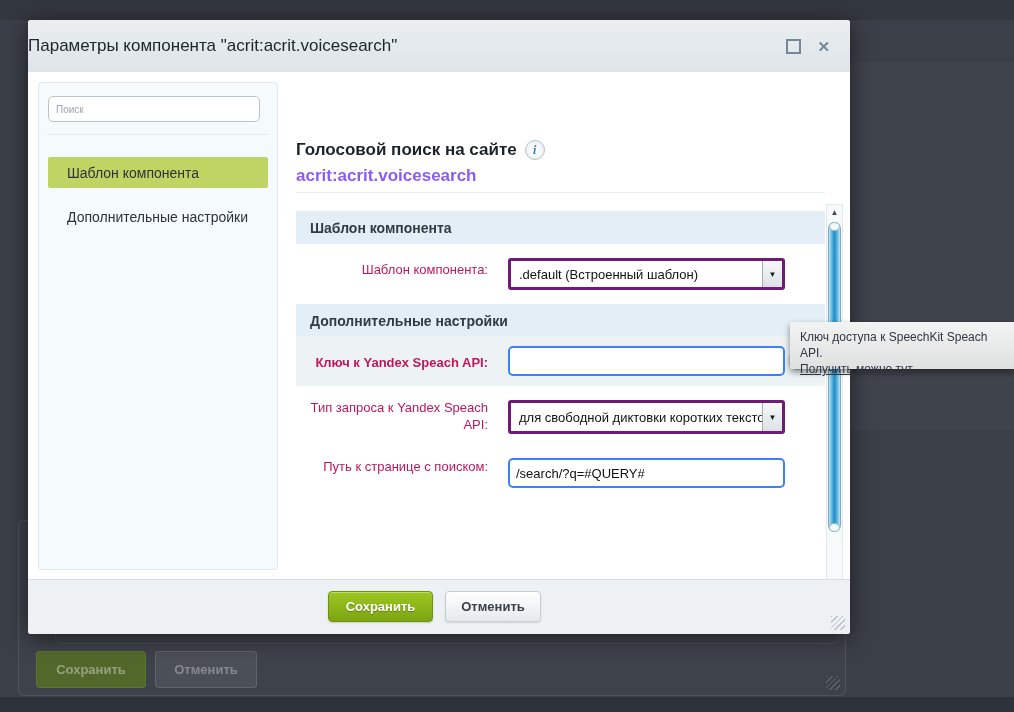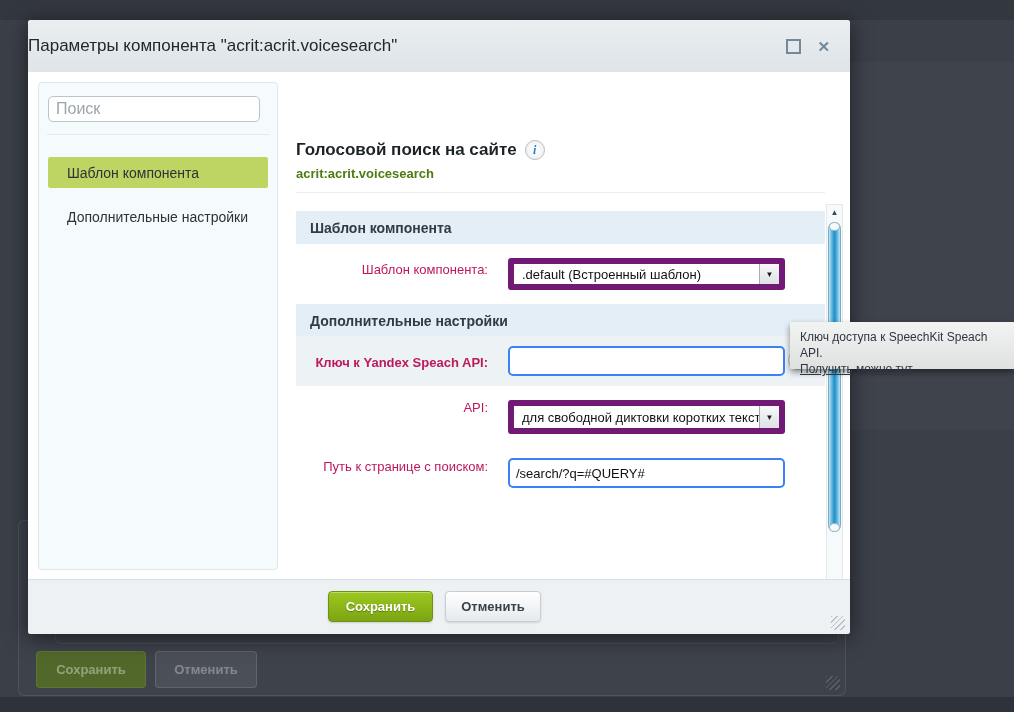--- a/index.html
+++ b/index.html
@@ -30,53 +30,53 @@
   .win-controls { position:absolute; right:20px; top:0; height:52px; display:flex; align-items:center; gap:16px; }
   .maximize-btn { width:11px; height:11px; border:2px solid #74889a; cursor:pointer; }
   .close-btn { font-size:15px; font-weight:bold; color:#74889a; cursor:pointer; line-height:11px; }
 
   .dialog-body { position:absolute; left:0; top:52px; right:0; bottom:54px; background:#fff; overflow:hidden; }
 
   
   .sidebar { position:absolute; left:10px; top:10px; width:238px; height:486px;
              background:#f5fafc; border:1px solid #dde7ed; border-radius:4px; }
   .sidebar-search { position:absolute; left:9px; top:13px; width:196px; height:24px;
-                    border:1px solid #b9c5cd; border-radius:5px; padding:0 7px; font-size:16px;
+                    border:1px solid #b9c5cd; border-radius:5px; padding:0 7px; font-size:10px;
                     font-family:"Liberation Sans",sans-serif; color:#333; background:#fff; outline:none; }
   .sidebar-search::placeholder { color:#9aa6ae; }
   .sidebar-divider { position:absolute; left:8px; right:8px; top:51px; height:1px; background:#e3ebf0; }
   .sidebar-item { position:absolute; left:9px; width:220px; height:31px; display:flex; align-items:center;
                   padding-left:19px; box-sizing:border-box; font-size:14px; color:#2d3338; cursor:pointer; border-radius:2px; }
   .sidebar-item.selected { top:74px; background:#bfd563; }
   .sidebar-item.plain { top:118px; }
 
   
   .main-title-row { position:absolute; left:268px; top:68px; display:flex; align-items:center; gap:8px; }
   .main-title { font-size:17px; font-weight:bold; color:#1c2328; }
   .info-icon { width:18px; height:18px; border-radius:50%; border:1px solid #b6c0c7;
                background:radial-gradient(#ffffff,#e8edf0); display:flex; align-items:center; justify-content:center;
                font-family:"Liberation Serif",serif; font-style:italic; font-weight:bold; font-size:12px; color:#2e7cc2; cursor:pointer; }
-  .component-code { position:absolute; left:268px; top:94px; font-size:13px; font-weight:bold; color:#4d7c0f; text-decoration:none; }
+  .component-code { position:absolute; left:268px; top:94px; font-size:17px; font-weight:bold; color:#8b5cf6; text-decoration:none; }
   .main-divider { position:absolute; left:268px; top:120px; width:529px; height:1px; background:#e7edf1; }
 
   .section-header { position:absolute; left:268px; width:529px; height:33px; background:#e4eef6;
                     display:flex; align-items:center; box-sizing:border-box; padding-left:14px;
                     font-size:14px; font-weight:bold; color:#323b42; }
   .section-1 { top:139px; }
   .section-2 { top:232px; }
 
   .hover-row { position:absolute; left:268px; top:264px; width:529px; height:50px; background:#edf2f5; }
 
   .field-label { position:absolute; left:268px; width:192px; text-align:right; font-size:13px; color:#be185d; line-height:17px; }
   .lbl-1 { top:189px; }
   .lbl-2 { top:282px;font-weight:bold; }
   .lbl-3 { top:327px; }
   .lbl-4 { top:386px; }
 
-  .fake-select { position:absolute; left:480px; width:277px; background:#fff; border:6px solid #701a75;
+  .fake-select { position:absolute; left:480px; width:277px; background:#fff; border:3px solid #701a75;
                  border-radius:3px; box-sizing:border-box; cursor:pointer; display:flex; align-items:center; }
   .sel-1 { top:186px; height:32px; }
   .sel-3 { top:328px; height:34px; }
   .fake-select .sel-text { flex:1; padding:0 4px 0 8px; font-size:13px; color:#111; white-space:nowrap; overflow:hidden; }
   .fake-select .sel-btn { width:19px; align-self:stretch; border-left:1px solid #a5adb3;
                           background:linear-gradient(#f7f8f9,#dde2e5); display:flex; align-items:center; justify-content:center;
                           font-size:8px; color:#1a1a1a; }
 
   .text-input { position:absolute; left:480px; width:261px; height:26px; border:2px solid #3b82f6; border-radius:5px;
                 padding:0 6px; font-size:13px; font-family:"Liberation Sans",sans-serif; color:#111; background:#fff; outline:none; }
@@ -173,20 +173,21 @@
       <div class="section-header section-2">
         <span>Дополнительные настройки</span>
       </div>
 
       <div class="hover-row"></div>
       <div class="field-label lbl-2">Ключ к Yandex Speach API:</div>
       <input class="text-input inp-2" type="text" value="" style="">
       <span class="info-icon field-info">i</span>
 
       <div class="field-label lbl-3">
+        <div>Тип запроса к Yandex Speach</div>
         <div>API:</div>
       </div>
       <div class="fake-select sel-3">
         <span class="sel-text">для свободной диктовки коротких текстов</span>
         <span class="sel-btn">▼</span>
       </div>
 
       <div class="field-label lbl-4">Путь к странице с поиском:</div>
       <input class="text-input inp-4" type="text" value="/search/?q=#QUERY#" style="">
 

